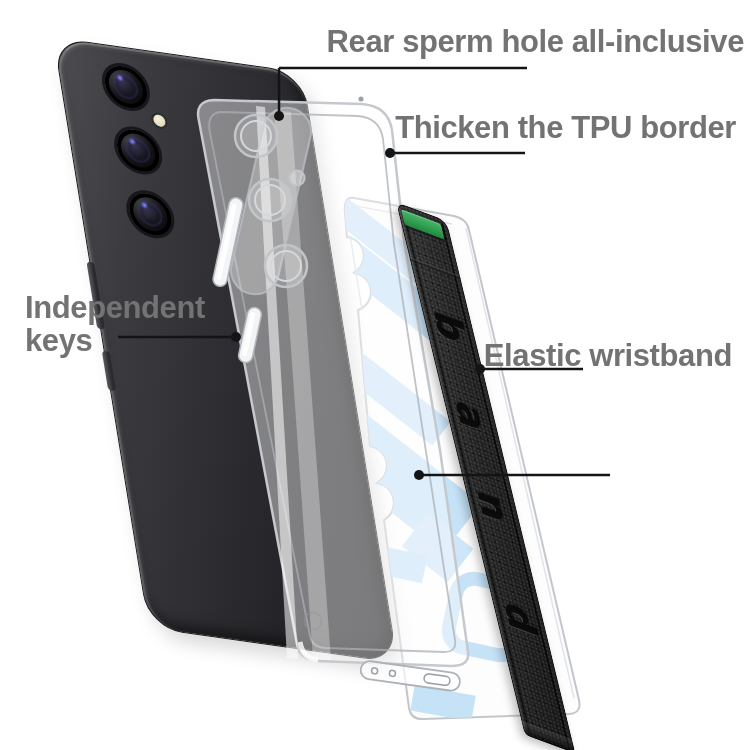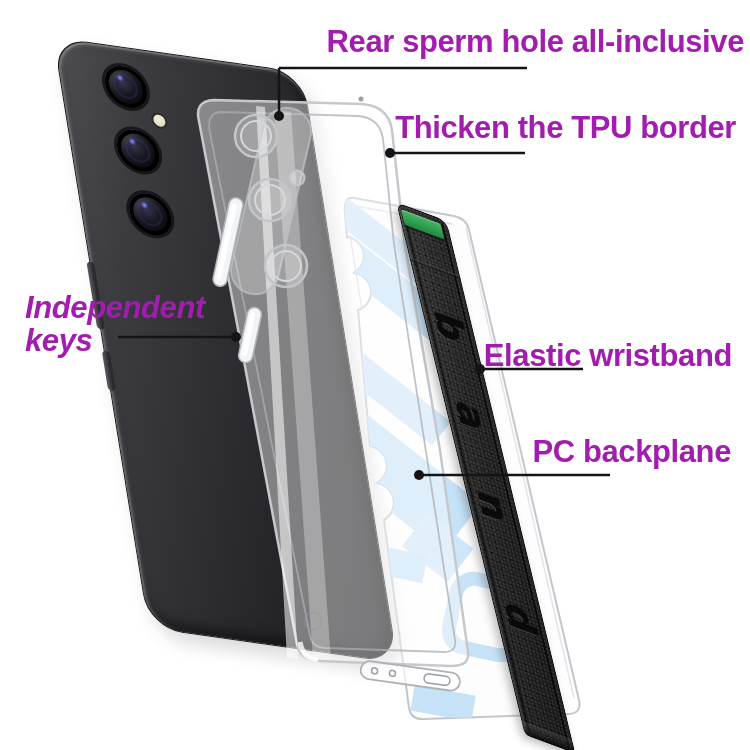--- a/index.html
+++ b/index.html
@@ -67,26 +67,26 @@
     background:linear-gradient(#48b767,#1f8a3f);
     box-shadow:0 2px 2px rgba(0,0,0,0.55),inset 0 1px 1px rgba(255,255,255,0.35);}
   .bletter{position:absolute;left:0;width:100%;text-align:center;
     transform:rotate(90deg);
     font-family:"DejaVu Sans", sans-serif;font-weight:bold;font-size:40px;line-height:40px;
     color:rgba(8,8,8,0.92);
     text-shadow:1px 1px 1px rgba(255,255,255,0.18),-1px -1px 2px rgba(0,0,0,0.9);}
   .pb{top:100px;} .pa{top:192px;} .pn{top:285px;} .pd{top:400px;}
 
   
-  .lbl{position:absolute;color:#a21caf;font-size:31px;font-weight:700;
+  .lbl{position:absolute;color:#737373;font-size:31px;font-weight:700;
        letter-spacing:-0.4px;white-space:nowrap;}
   .lbl.multiline{white-space:pre-line;line-height:1.07;}
   #lb1{top:24px;right:6px;}
   #lb2{top:110px;right:14px;}
-  #lb3{top:291px;left:25px;font-style:italic;}
+  #lb3{top:291px;left:25px;}
   #lb4{top:338px;right:18px;}
   #lb5{top:434px;right:19px;}
 </style>
 </head>
 <body>
 
 <div class="stage">
 
   <div class="phone">
     <div class="cam cam1"></div>
@@ -184,15 +184,14 @@
       <path d="M 422,475 H 610" fill="none"></path>
       <circle cx="419" cy="475" r="5" stroke="none"></circle>
     </g>
   </svg>
 
   <div id="lb1" class="lbl">Rear sperm hole all-inclusive</div>
   <div id="lb2" class="lbl">Thicken the TPU border</div>
   <div id="lb3" class="lbl multiline">Independent
 keys</div>
   <div id="lb4" class="lbl">Elastic wristband</div>
-  <div id="lb5" class="lbl">PC backplane</div>
 
 </div>
 
 </body></html>

